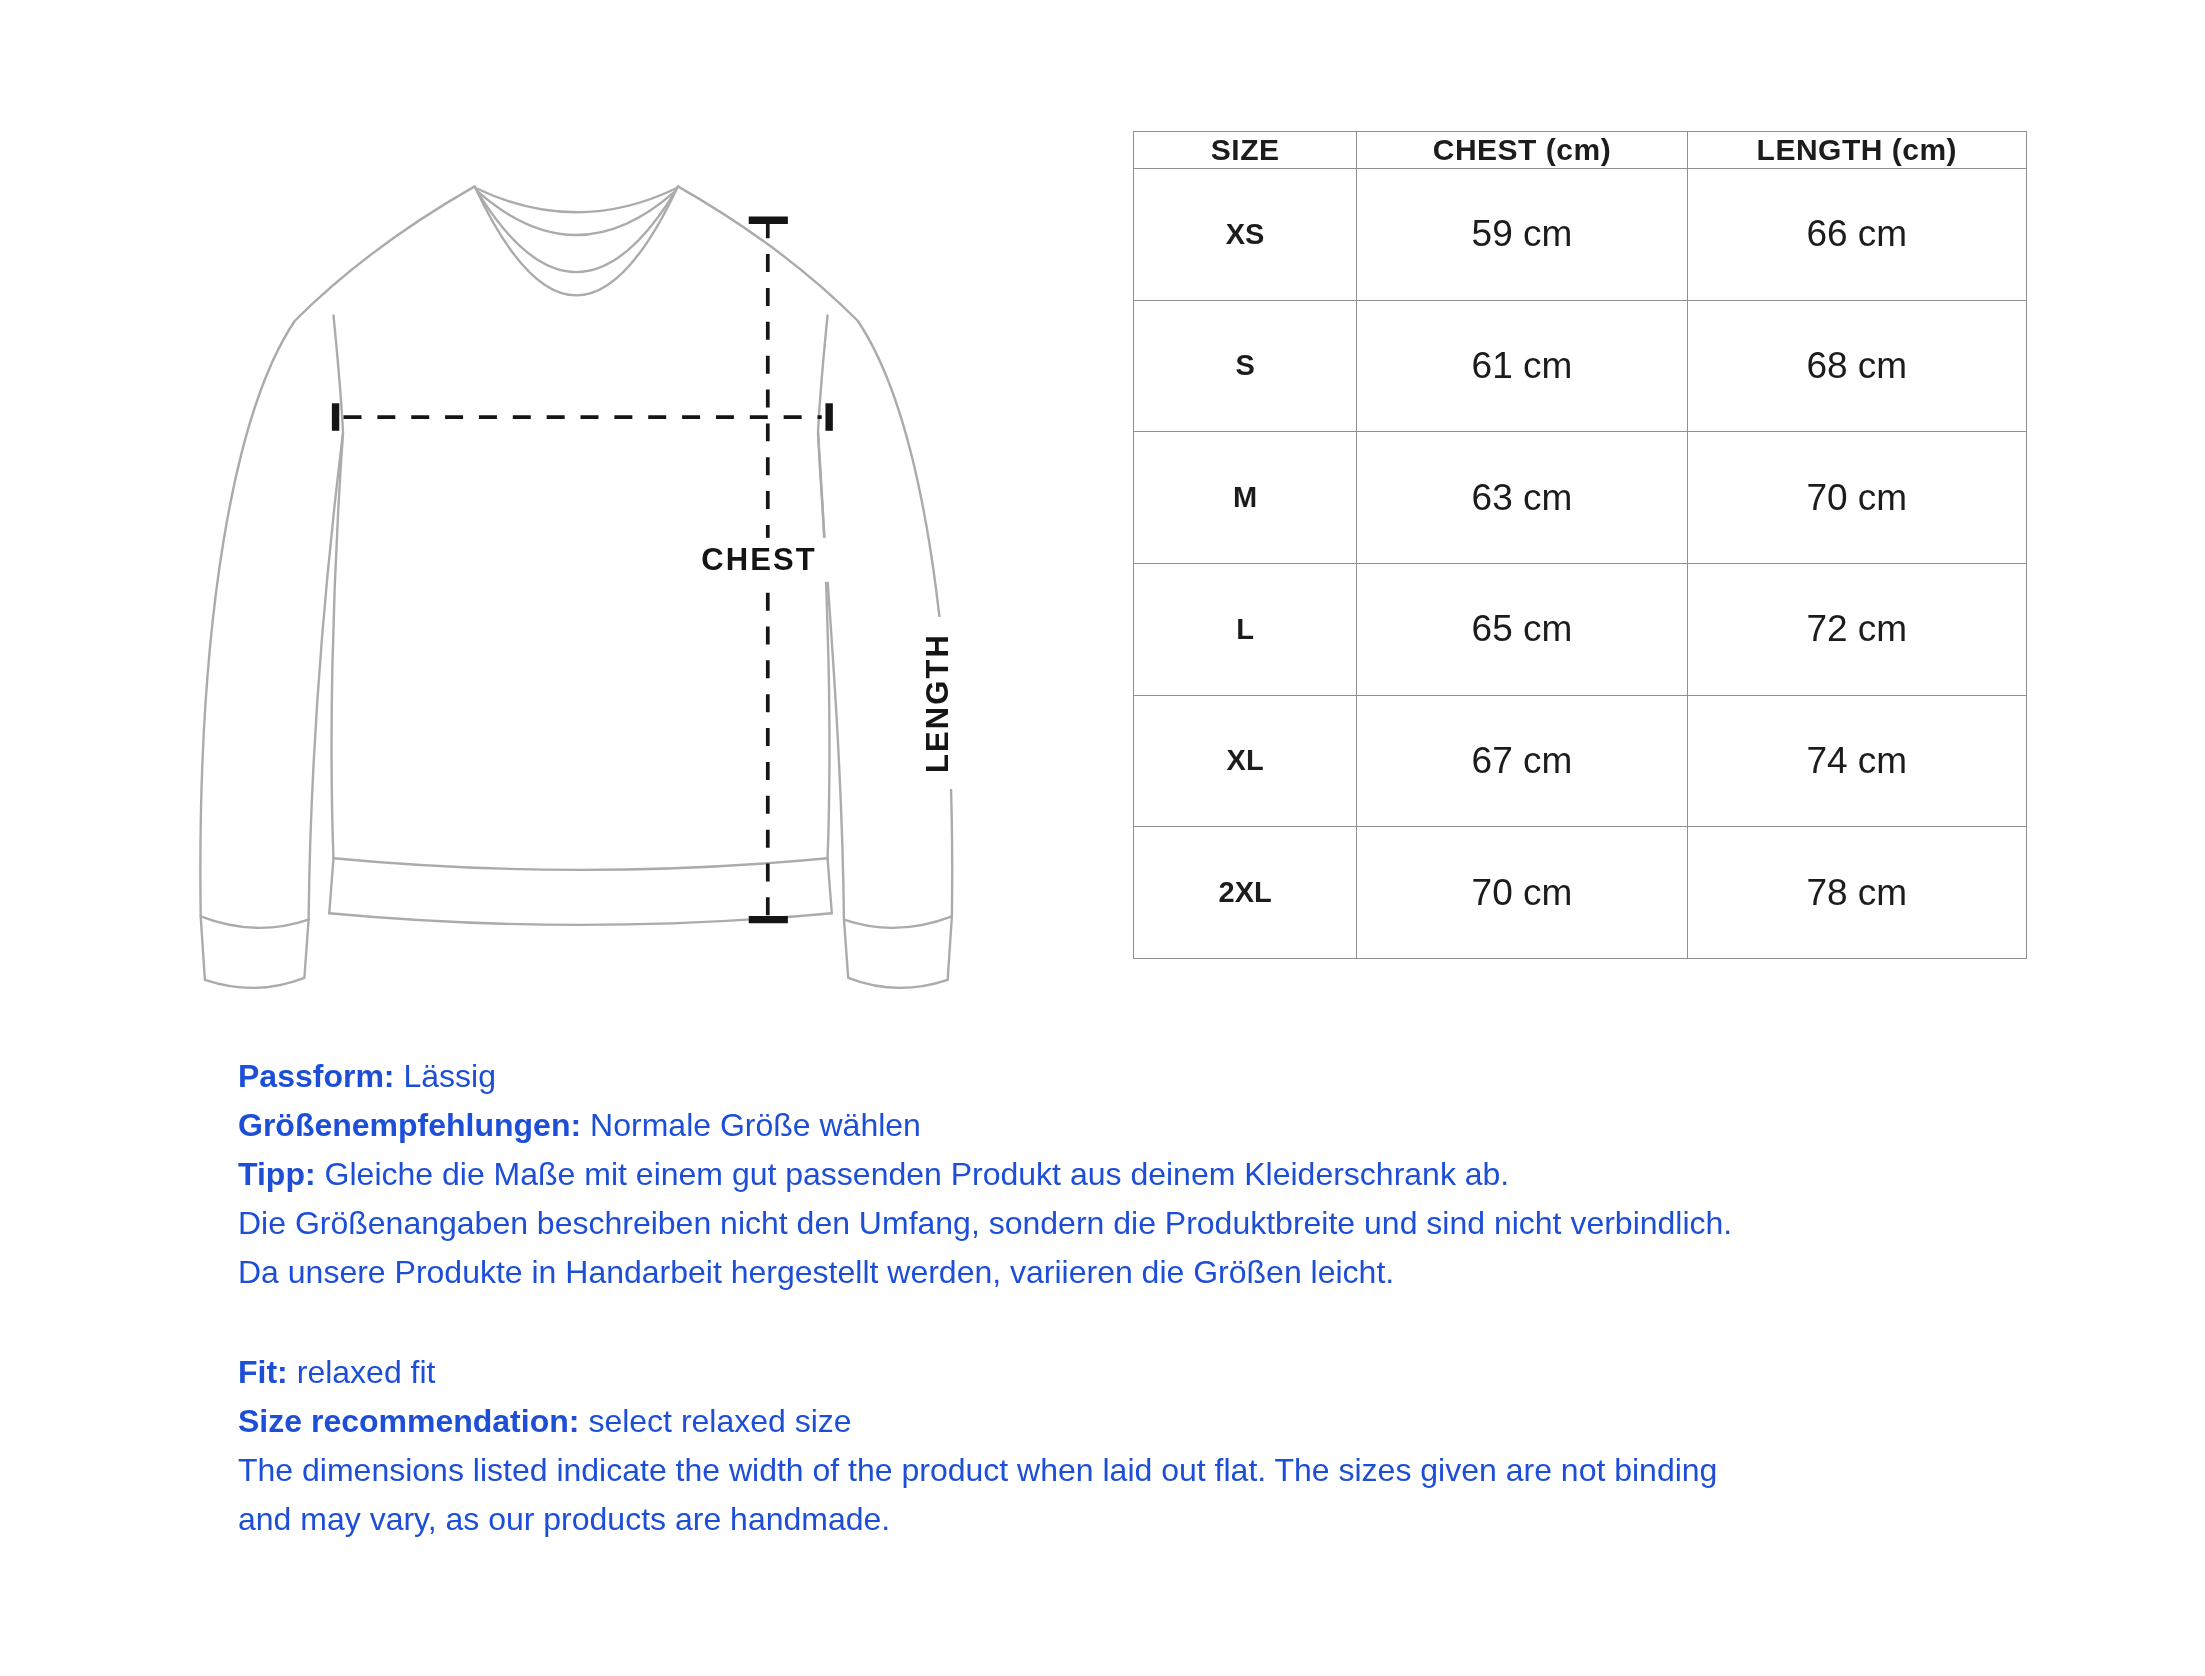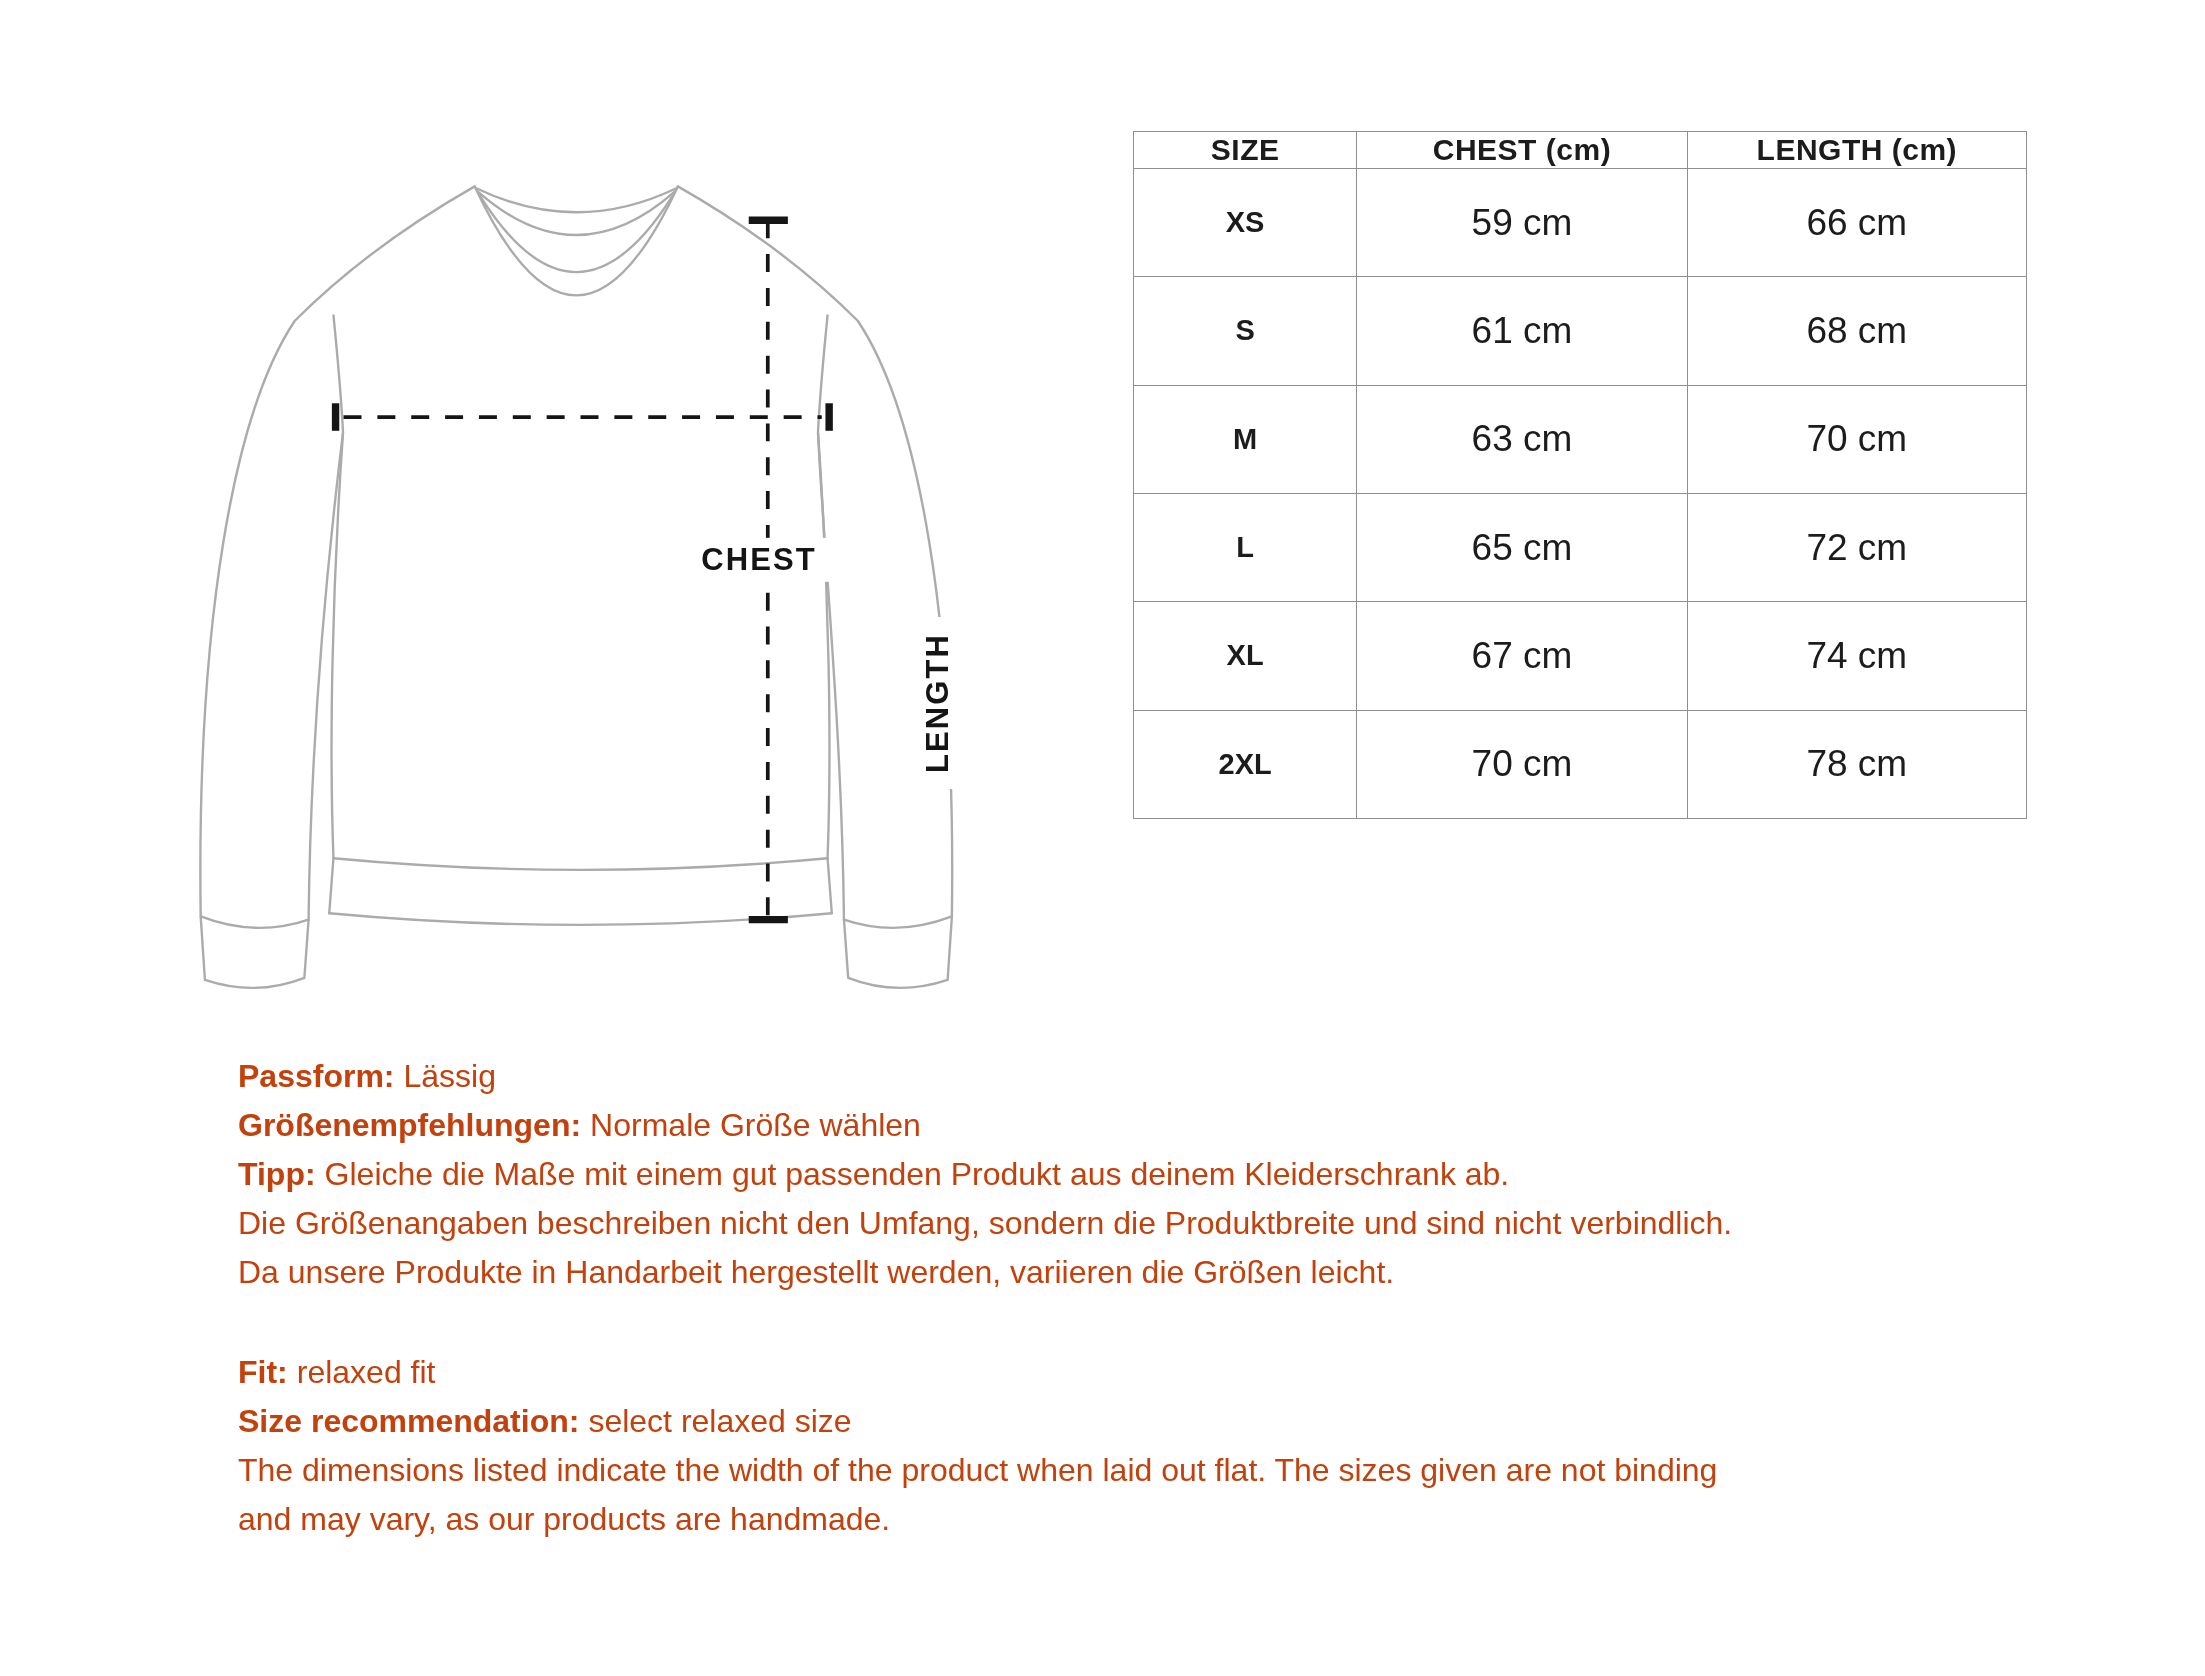--- a/index.html
+++ b/index.html
@@ -50,21 +50,21 @@
     top: 560px;
     transform: translate(-50%, -50%) rotate(-90deg);
   }
 
   
   #size-table-wrap {
     position: absolute;
     left: 1133px;
     top: 131px;
     width: 894px;
-    height: 688px;
+    height: 828px;
   }
   table#size-table {
     border-collapse: collapse;
     width: 100%;
     height: 100%;
     table-layout: fixed;
   }
   #size-table th, #size-table td {
     border: 1.6px solid #8f8f8f;
     text-align: center;
@@ -90,21 +90,21 @@
   #info {
     position: absolute;
     left: 238px;
     top: 1052px;
     width: 1852px;
   }
   #info p {
     margin: 0;
     font-size: 32px;
     line-height: 49px;
-    color: #c2410c;
+    color: #1d4ed8;
     white-space: nowrap;
   }
   #info .lbl {
     font-weight: bold;
     margin-right: 9px;
   }
   #info p.en-start { margin-top: 51px; }
 </style>
 </head>
 <body>

